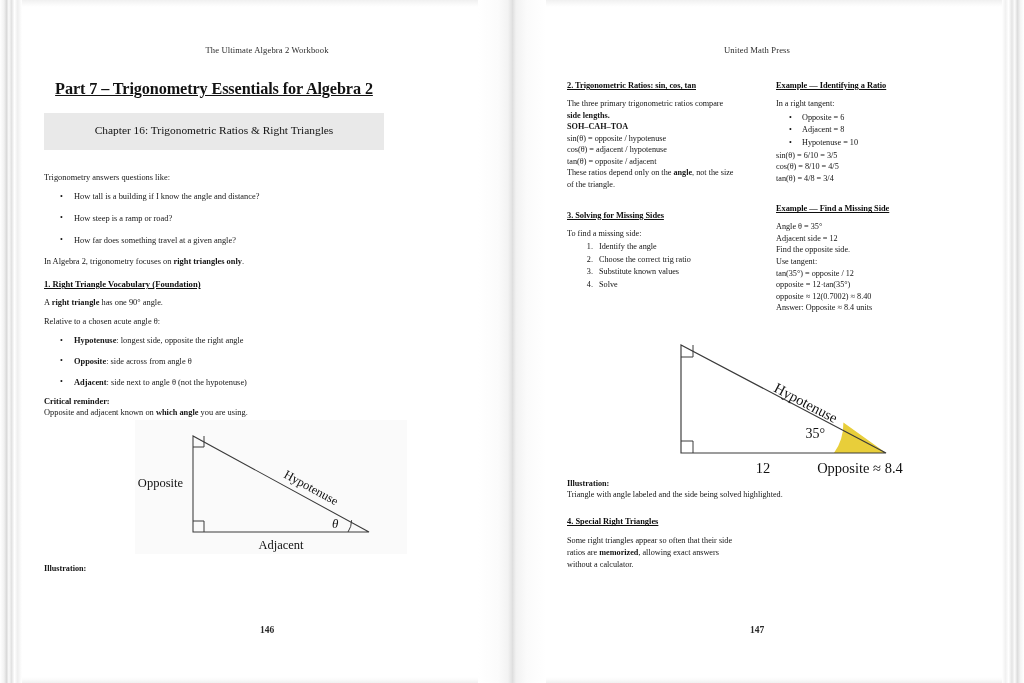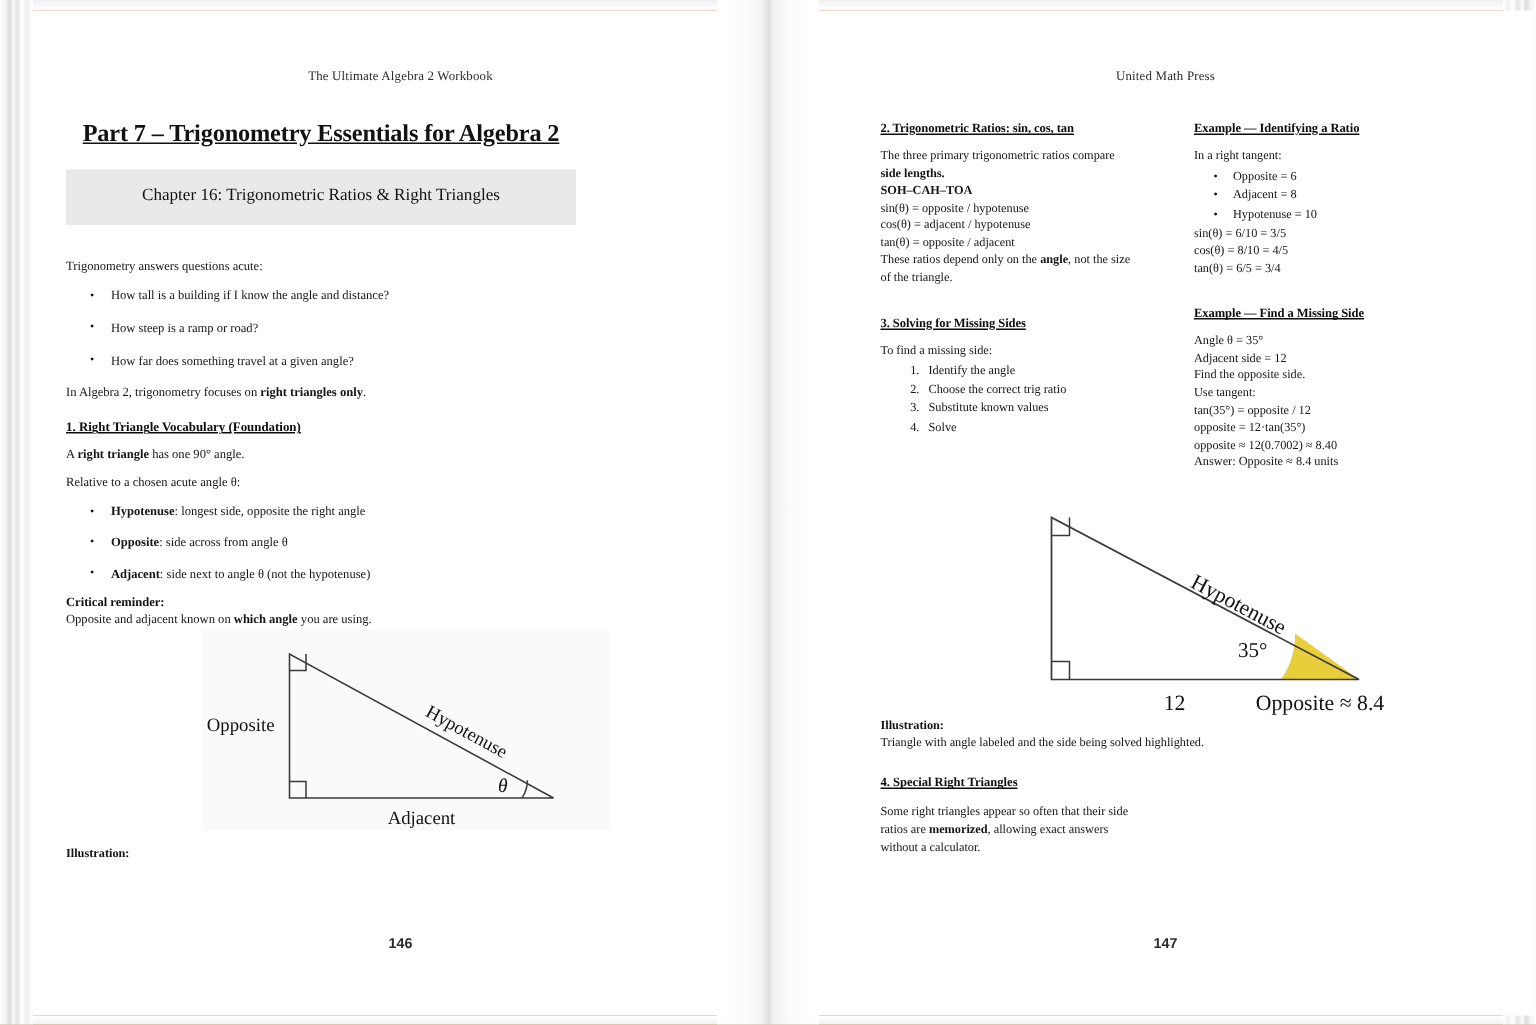--- a/index.html
+++ b/index.html
@@ -47,38 +47,38 @@
   }
 
   
   .page {
     position: absolute;
     top: 7px;
     height: 670px;
     background: #ffffff;
   }
   .page-left  { left: 22px;  width: 490px; }
-  .page-right { left: 532px; width: 490px; }
+  .page-right { left: 512px; width: 490px; }
 
   .running-head {
     position: absolute;
     top: 38px;
     width: 100%;
     text-align: center;
     font-size: 8.6px;
     color: #2b2b2b;
     letter-spacing: 0.12px;
   }
 
   .folio {
     position: absolute;
     bottom: 42px;
     width: 100%;
     text-align: center;
-    font-family: Liberation Sans, sans-serif;
+    font-family: Liberation Serif, serif;
     font-size: 9.5px;
     color: #2a2a2a;
     font-weight: 600;
   }
 
   
   .lcontent {
     position: absolute;
     left: 22px; top: 72px;
     width: 340px;
@@ -205,21 +205,21 @@
   <div class="page page-left">
 
     <div class="running-head">The Ultimate Algebra 2 Workbook</div>
 
     <div class="lcontent">
 
       <div class="part-title">Part 7 – Trigonometry Essentials for Algebra 2</div>
 
       <div class="chapter-box">Chapter 16: Trigonometric Ratios &amp; Right Triangles</div>
 
-      <p class="p">Trigonometry answers questions acute:</p>
+      <p class="p">Trigonometry answers questions like:</p>
 
       <ul class="bul">
         <li>
           <span>How tall is a building if I know the angle and distance?</span>
         </li>
         <li>
           <span>How steep is a ramp or road?</span>
         </li>
         <li>
           <span>How far does something travel at a given angle?</span>
@@ -301,21 +301,21 @@
       <div class="rcol">
         <div class="rhead">Example — Identifying a Ratio</div>
         <div class="rline">In a right tangent:</div>
         <ul class="rbul">
           <li><span>Opposite = 6</span></li>
           <li><span>Adjacent = 8</span></li>
           <li><span>Hypotenuse = 10</span></li>
         </ul>
         <div class="rline">sin(θ) = 6/10 = 3/5</div>
         <div class="rline">cos(θ) = 8/10 = 4/5</div>
-        <div class="rline">tan(θ) = 6/5 = 3/4</div>
+        <div class="rline">tan(θ) = 4/8 = 3/4</div>
 
         <div class="rhead spaced">Example — Find a Missing Side</div>
         <div class="rline">Angle θ = 35°</div>
         <div class="rline">Adjacent side = 12</div>
         <div class="rline">Find the opposite side.</div>
         <div class="rline">Use tangent:</div>
         <div class="rline">tan(35°) = opposite / 12</div>
         <div class="rline">opposite = 12·tan(35°)</div>
         <div class="rline">opposite ≈ 12(0.7002) ≈ 8.40</div>
         <div class="rline"><span class="b">Answer:</span><span> Opposite ≈ 8.4 units</span></div>

